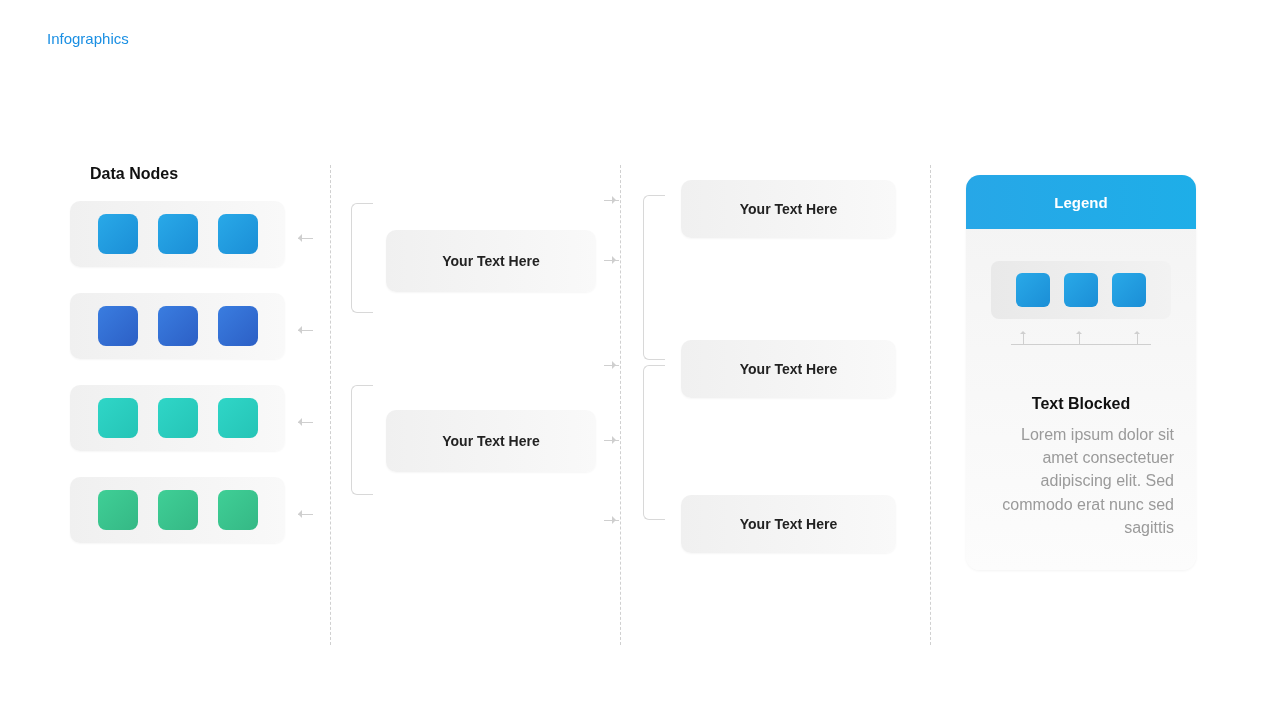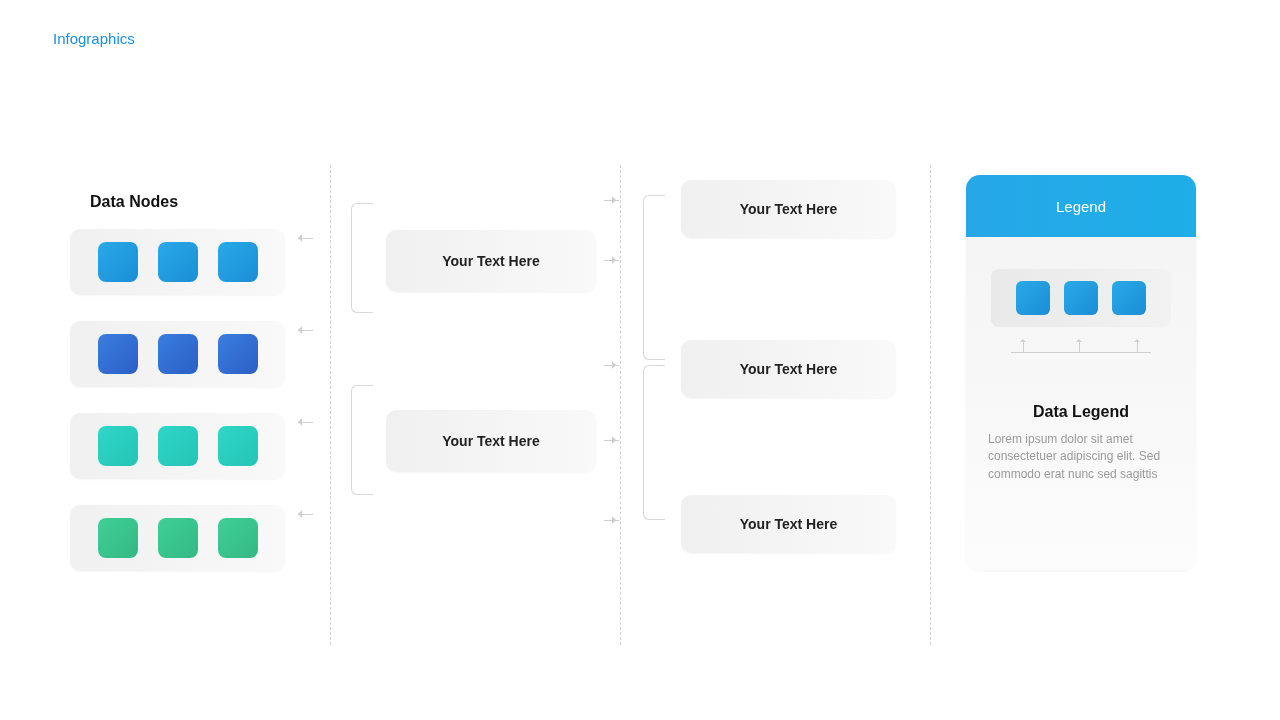--- a/index.html
+++ b/index.html
@@ -4,21 +4,21 @@
 <style>
   * { box-sizing: border-box; margin: 0; padding: 0; }
   body {
     width: 1280px;
     height: 720px;
     background: #ffffff;
     font-family: "Segoe UI", Arial, sans-serif;
     position: relative;
     overflow: hidden;
   }
-  .header { position: absolute; left: 53px; top: 30px; }
+  .header { position: absolute; left: 47px; top: 30px; }
   .overline { color: #1a8fe3; font-size: 15px; font-weight: 500; }
   .title { color: #000; font-size: 36px; font-weight: 800; letter-spacing: 0.5px; margin-top: 4px; }
 
   .cols {
     position: absolute;
     top: 165px;
     left: 70px;
     width: 1140px;
     height: 480px;
     display: flex;
@@ -32,21 +32,21 @@
   .col-journal { width: 310px; border-left: 1px dashed #d0d0d0; }
   .col-legend  { width: 280px; border-left: 1px dashed #d0d0d0; }
 
   .col-title {
     font-size: 16px;
     font-weight: 700;
     color: #111;
     margin-left: 28px;
     margin-bottom: 18px;
   }
-  .col-data .col-title { margin-left: 20px; margin-top: 28px; }
+  .col-data .col-title { margin-left: 20px; }
 
   
   .card {
     background: linear-gradient(90deg, #f0f0f0 0%, #f9f9f9 100%);
     border-radius: 10px;
     box-shadow: 0 1px 2px rgba(0,0,0,0.04);
   }
 
   
   .dn-wrap { display:flex; flex-direction:column; gap:26px; }
@@ -92,24 +92,24 @@
     width: 230px;
     height: 395px;
     border-radius: 14px;
     background: linear-gradient(180deg,#f3f3f3 0%,#fcfcfc 100%);
     box-shadow: 0 1px 3px rgba(0,0,0,0.05);
     overflow: visible;
     display:flex; flex-direction:column; align-items:center;
     margin-top: 10px;
   }
   .legend-head {
-    width:100%; height:62px;
+    width:100%; height:54px;
     background: linear-gradient(90deg,#27a7e7,#1eaee8);
     border-radius: 14px 14px 0 0;
-    color:#fff; font-weight:400; font-size:15px;
+    color:#fff; font-weight:700; font-size:15px;
     display:flex; align-items:center; justify-content:center;
   }
   .legend-node {
     margin-top: 32px;
     width: 180px; height: 58px;
     background: linear-gradient(90deg,#e9e9e9,#f2f2f2);
     border-radius: 8px;
     display:flex; align-items:center; justify-content:center; gap:14px;
   }
   .legend-node .sq { width:34px; height:34px; border-radius:6px; }
@@ -119,21 +119,21 @@
     position:relative; width:140px; height:24px;
   }
   .legend-arrows::before {
     content:""; position:absolute; left:0; right:0; bottom:4px;
     border-bottom:1px solid #cfcfcf;
   }
   .la { position:absolute; bottom:4px; width:1px; height:12px; background:#cfcfcf; }
   .la::before { content:""; position:absolute; top:-5px; left:-3px; border:3px solid transparent; border-bottom-color:#cfcfcf; }
   .la1{left:12px;} .la2{left:68px;} .la3{left:126px;}
   .legend-title { margin-top:46px; font-size:16px; font-weight:800; color:#111; }
-  .legend-body { margin-top:10px; font-size:12px; color:#9a9a9a; text-align:left; line-height:1.45; padding:0 22px; }
+  .legend-body { margin-top:10px; font-size:16px; color:#9a9a9a; text-align:right; line-height:1.45; padding:0 22px; }
 
   
   .arrow {
     position:absolute; width:18px; height:12px; color:#cfcfcf;
   }
   .arrow::before{
     content:""; position:absolute; top:5px; left:3px; right:0; border-top:1px solid #cfcfcf;
   }
   .arrow.l::after{
     content:""; position:absolute; left:-1px; top:1px;
@@ -225,18 +225,18 @@
       <div class="legend-node">
         <div class="sq c1"></div>
         <div class="sq c1"></div>
         <div class="sq c1"></div>
       </div>
       <div class="legend-arrows">
         <span class="la la1"></span>
           <span class="la la2"></span>
           <span class="la la3"></span>
       </div>
-      <div class="legend-title">Data Legend</div>
+      <div class="legend-title">Text Blocked</div>
       <div class="legend-body">Lorem ipsum dolor sit amet consectetuer adipiscing elit. Sed commodo erat nunc sed sagittis</div>
     </div>
   </div>
 
 </div>
 
 </body></html>

